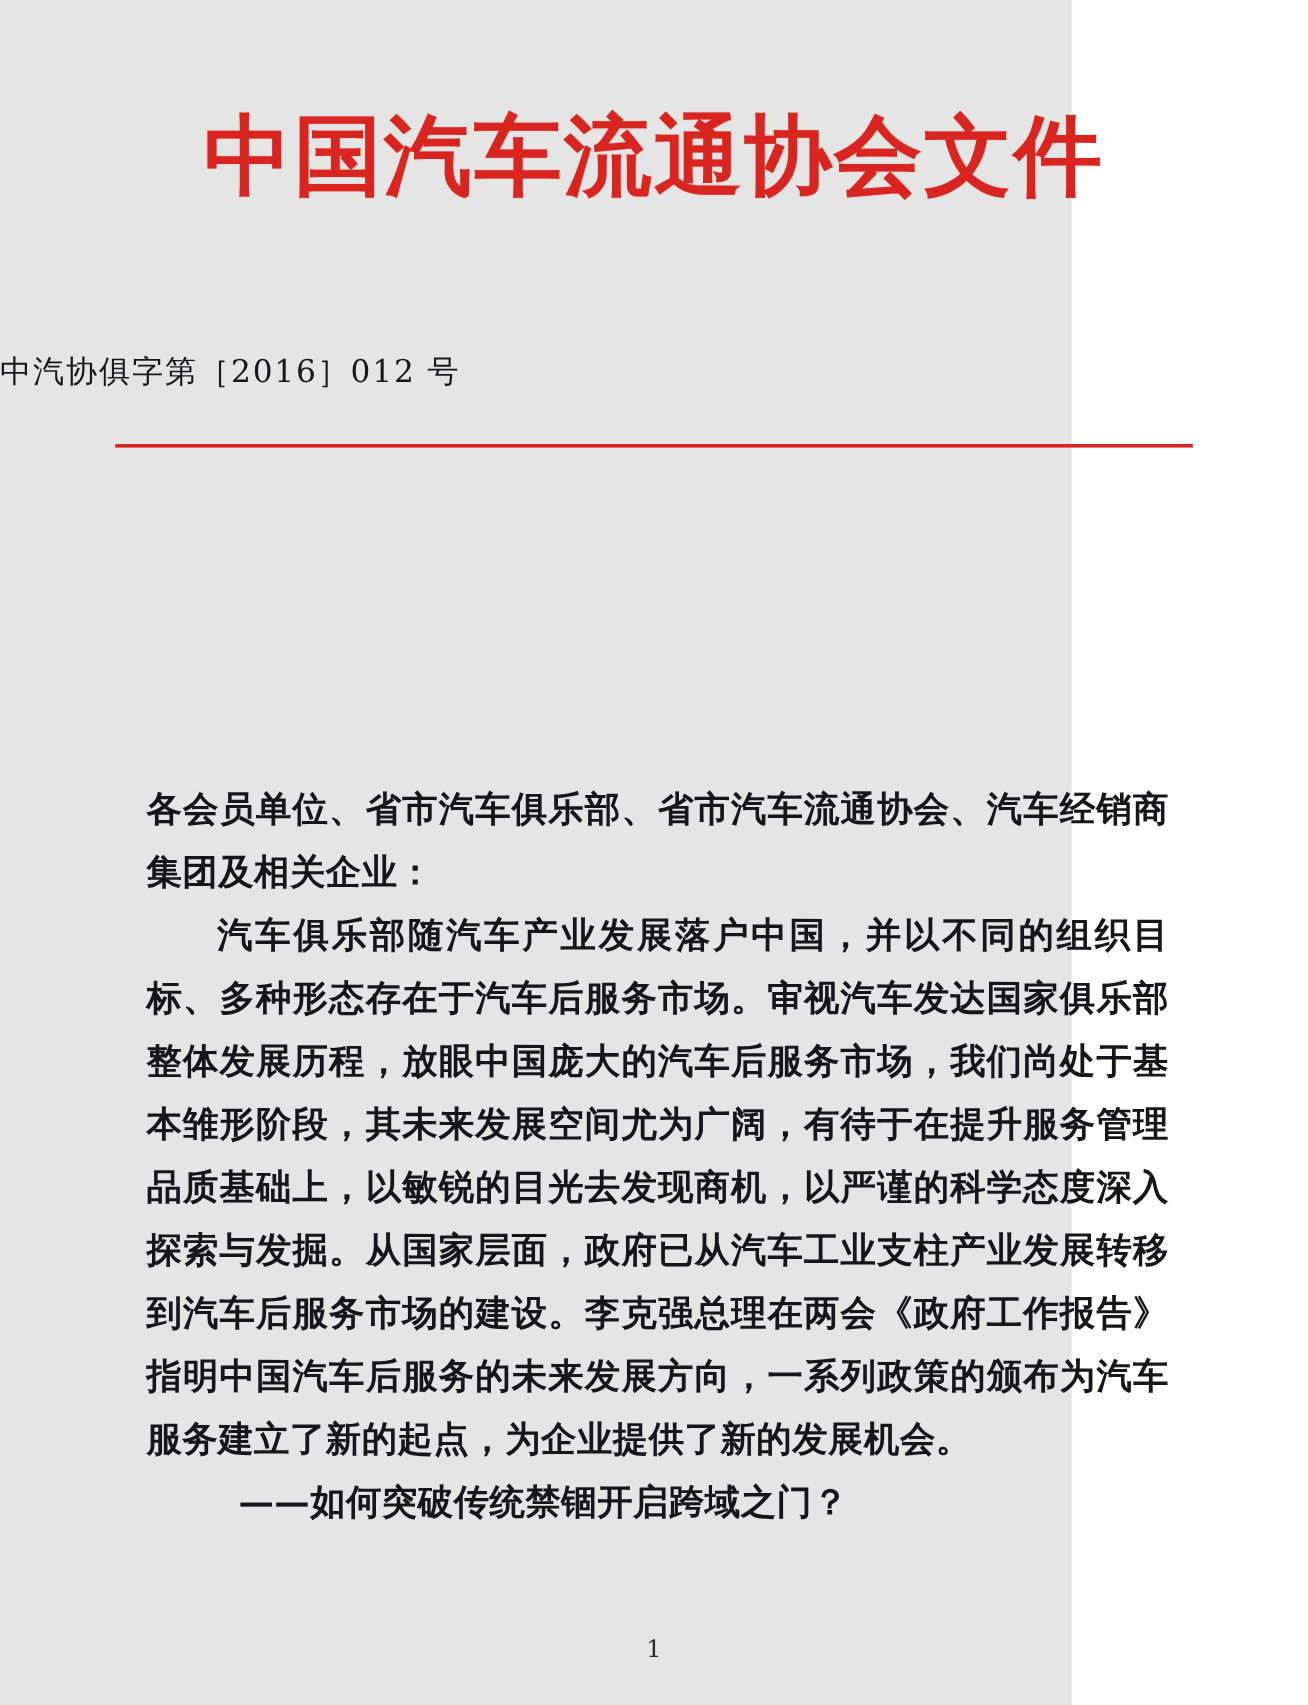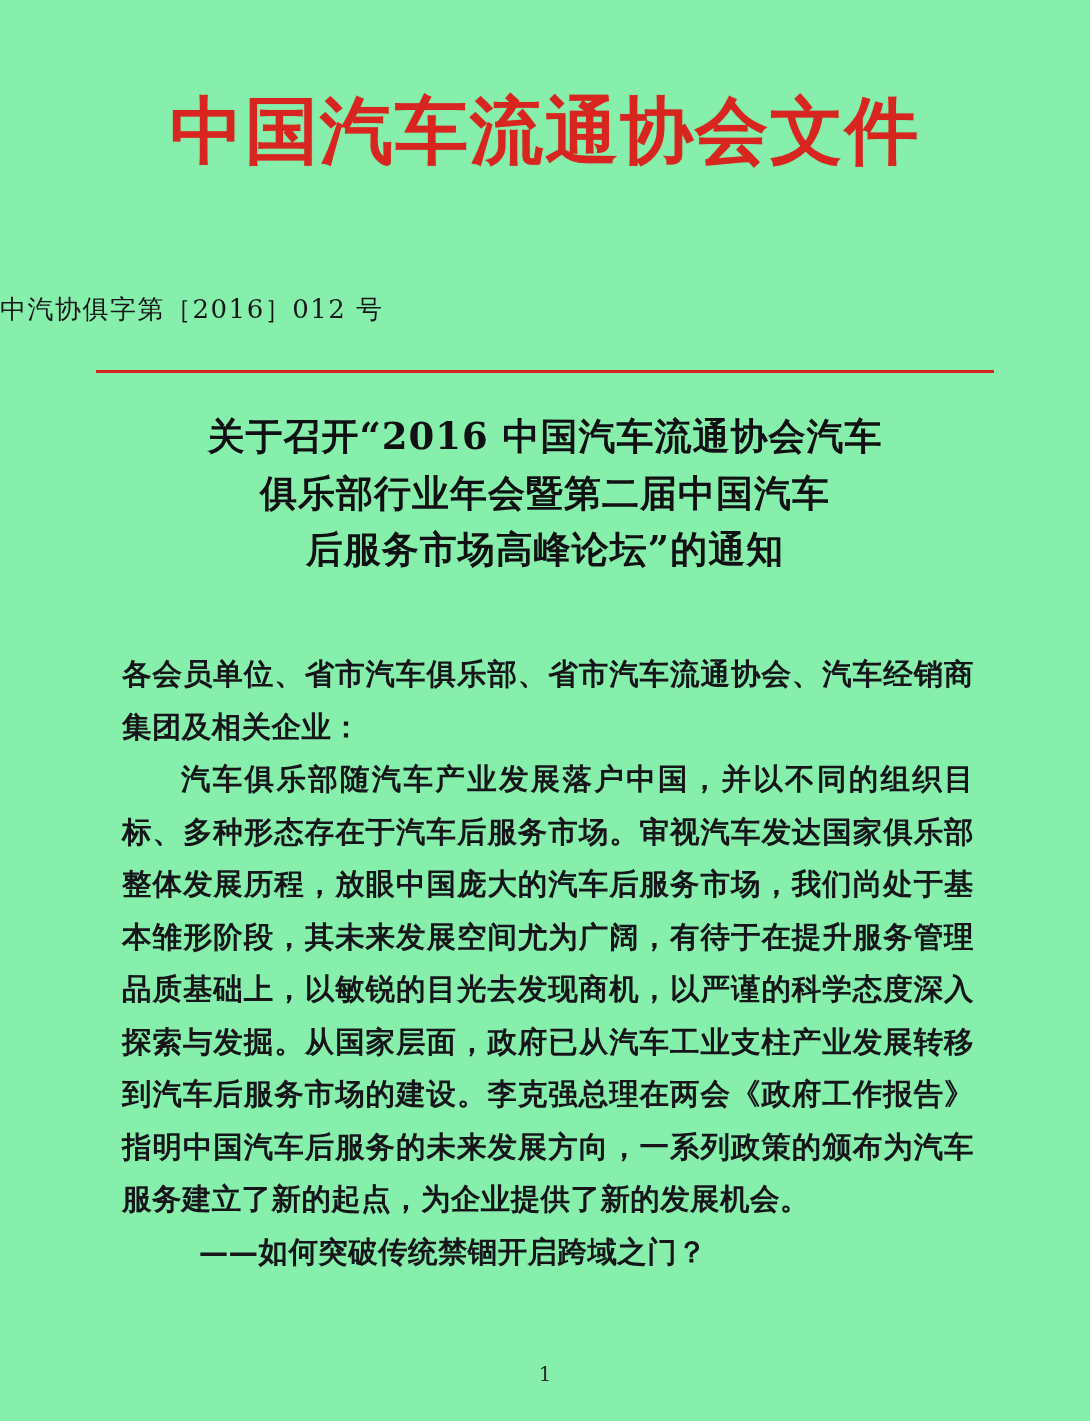--- a/index.html
+++ b/index.html
@@ -11,23 +11,23 @@
     width: 1090px;
     height: 1421px;
     position: relative;
     font-family: "DejaVu Sans", "Liberation Sans", sans-serif;
     color: #1a1a1a;
     overflow: hidden;
   }
   .page {
     position: absolute;
     left: 0; top: 0;
-    width: 1090px;
+    width: 893px;
     height: 1421px;
-    background: #86efac;
+    background: #e5e5e5;
   }
 
   
   .masthead {
     position: absolute;
     left: 0;
     top: 92px;
     width: 1090px;
     text-align: center;
   }
@@ -120,25 +120,20 @@
 <div class="page">
 
   <div class="masthead">
     <span class="masthead-title">中国汽车流通协会文件</span>
   </div>
 
   <div class="doc-number">中汽协俱字第［2016］012 号</div>
 
   <div class="red-rule"></div>
 
-  <div class="doc-title">
-    <span class="tline">关于召开“2016 中国汽车流通协会汽车</span>
-    <span class="tline">俱乐部行业年会暨第二届中国汽车</span>
-    <span class="tline">后服务市场高峰论坛”的通知</span>
-  </div>
 
   <div class="body-text">
     <p>各会员单位、省市汽车俱乐部、省市汽车流通协会、汽车经销商集团及相关企业：</p>
     <p class="indent2">汽车俱乐部随汽车产业发展落户中国，并以不同的组织目标、多种形态存在于汽车后服务市场。审视汽车发达国家俱乐部整体发展历程，放眼中国庞大的汽车后服务市场，我们尚处于基本雏形阶段，其未来发展空间尤为广阔，有待于在提升服务管理品质基础上，以敏锐的目光去发现商机，以严谨的科学态度深入探索与发掘。从国家层面，政府已从汽车工业支柱产业发展转移到汽车后服务市场的建设。李克强总理在两会《政府工作报告》指明中国汽车后服务的未来发展方向，一系列政策的颁布为汽车服务建立了新的起点，为企业提供了新的发展机会。</p>
     <p class="indent3">——如何突破传统禁锢开启跨域之门？</p>
   </div>
 
   <div class="page-number">1</div>
 
 </div>

